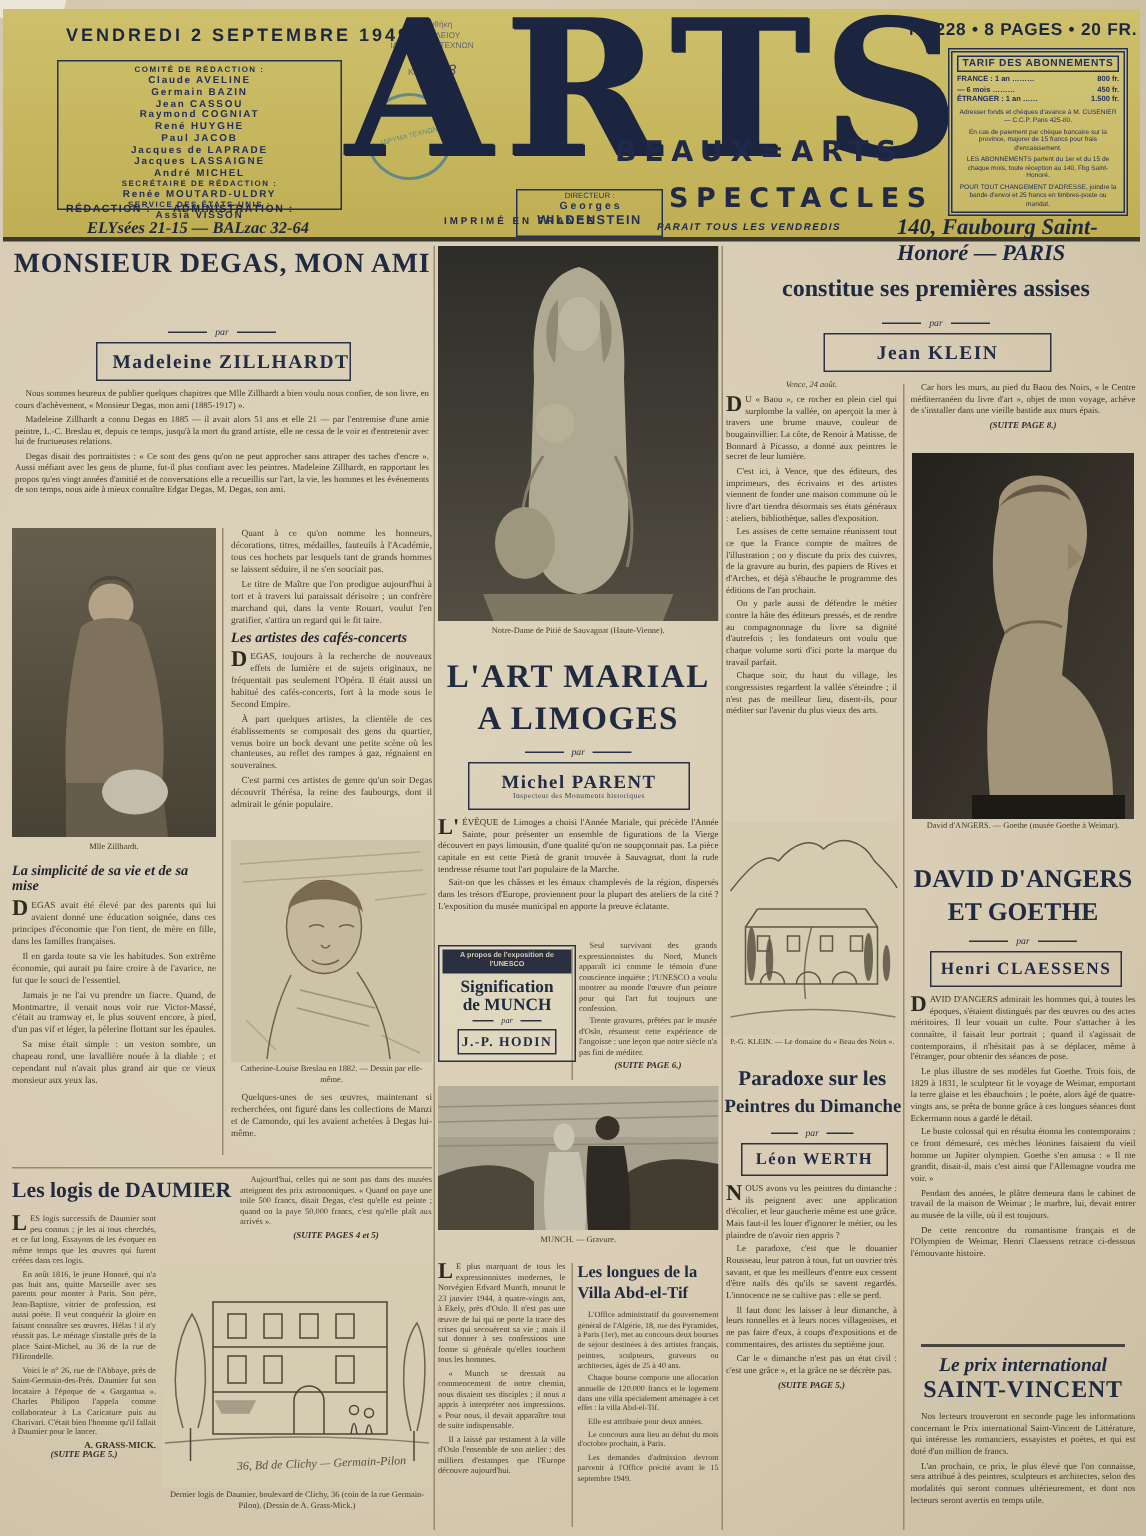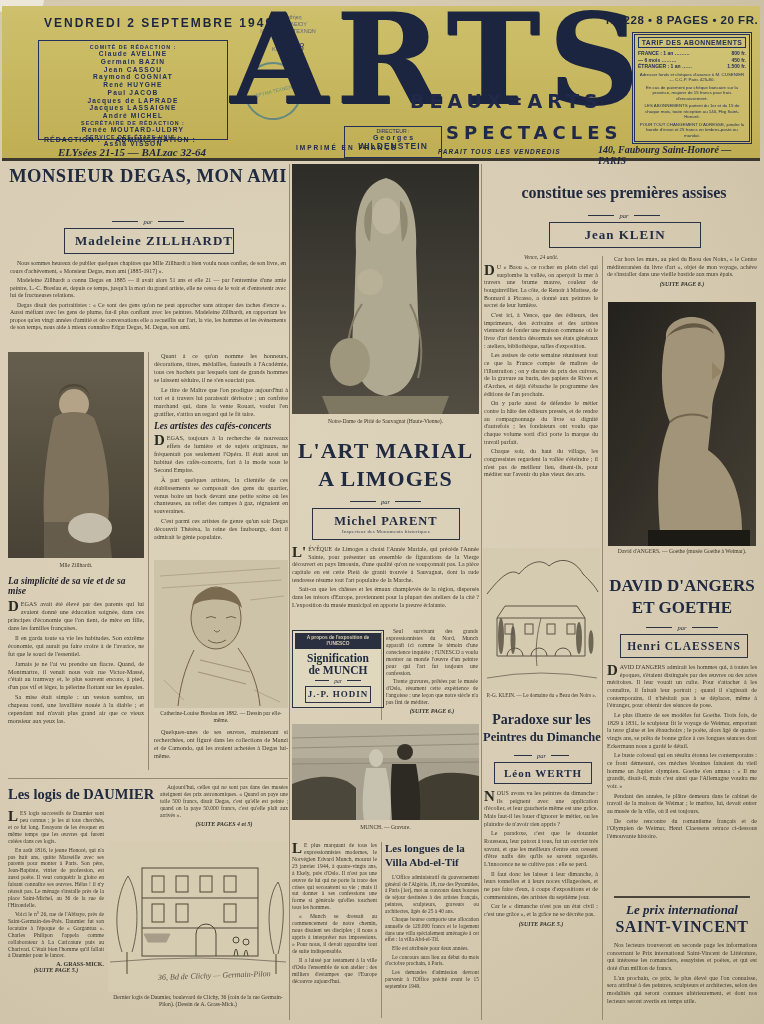--- a/index.html
+++ b/index.html
@@ -121,21 +121,21 @@
         </div>
       <div class="t-row">
           <span>ÉTRANGER : 1 an ……</span>
           <span>1.500 fr.</span>
         </div>
       <div class="t-note">Adresser fonds et chèques d'avance à M. CUSENIER — C.C.P. Paris 425-80.</div>
       <div class="t-note">En cas de paiement par chèque bancaire sur la province, majorer de 15 francs pour frais d'encaissement.</div>
       <div class="t-note">LES ABONNEMENTS partent du 1er et du 15 de chaque mois, toute réception au 140, Fbg Saint-Honoré.</div>
       <div class="t-note">POUR TOUT CHANGEMENT D'ADRESSE, joindre la bande d'envoi et 25 francs en timbres-poste ou mandat.</div>
     </div>
-    <div class="abs mh-ink" style="left:596px;top:138px;font-size:10px;font-weight:bold;font-style:italic;">140, Faubourg Saint-Honoré — PARIS</div>
+    <div class="abs mh-ink" style="left:596px;top:138px;font-size:15px;font-weight:bold;font-style:italic;">140, Faubourg Saint-Honoré — PARIS</div>
   </div>
 
   <div class="abs rule-v" style="left:289px;top:164px;height:856px;"></div>
   <div class="abs rule-v" style="left:481px;top:164px;height:856px;"></div>
   <div class="abs rule-v" style="left:602px;top:256px;height:764px;"></div>
   <div class="abs rule-v" style="left:148px;top:352px;height:418px;"></div>
   <div class="abs rule-v" style="left:381px;top:632px;height:88px;"></div>
   <div class="abs rule-v" style="left:381px;top:842px;height:176px;"></div>
   <div class="abs rule-h" style="left:8px;top:778px;width:280px;"></div>
 

